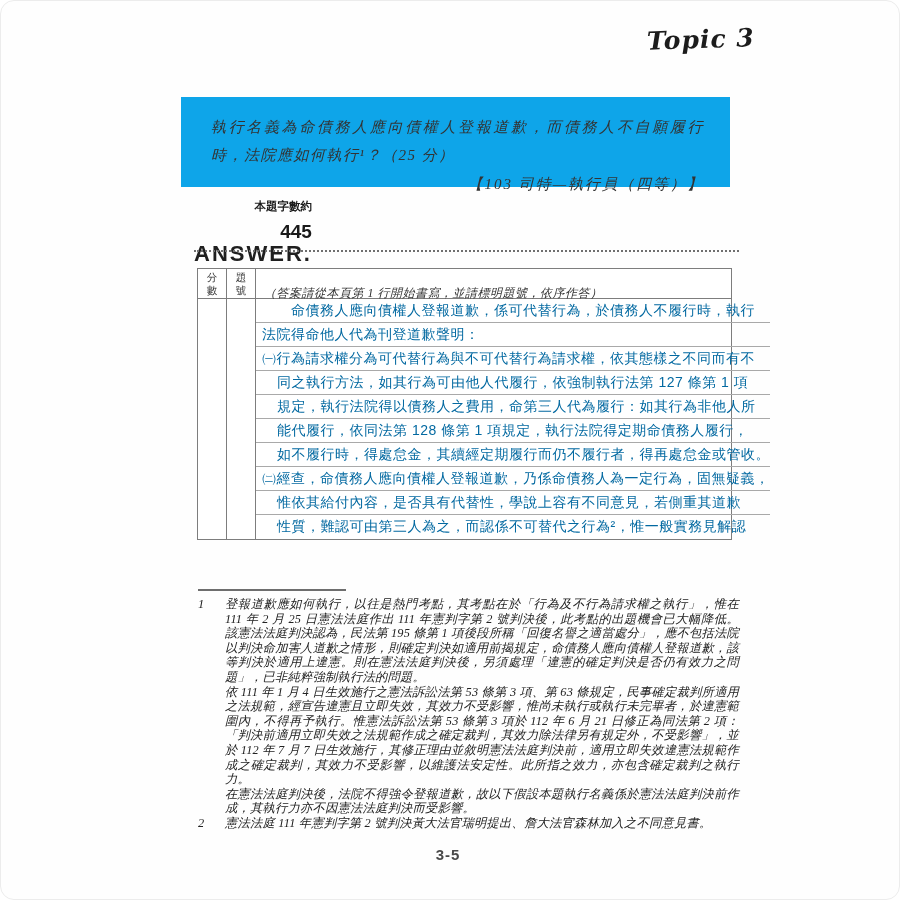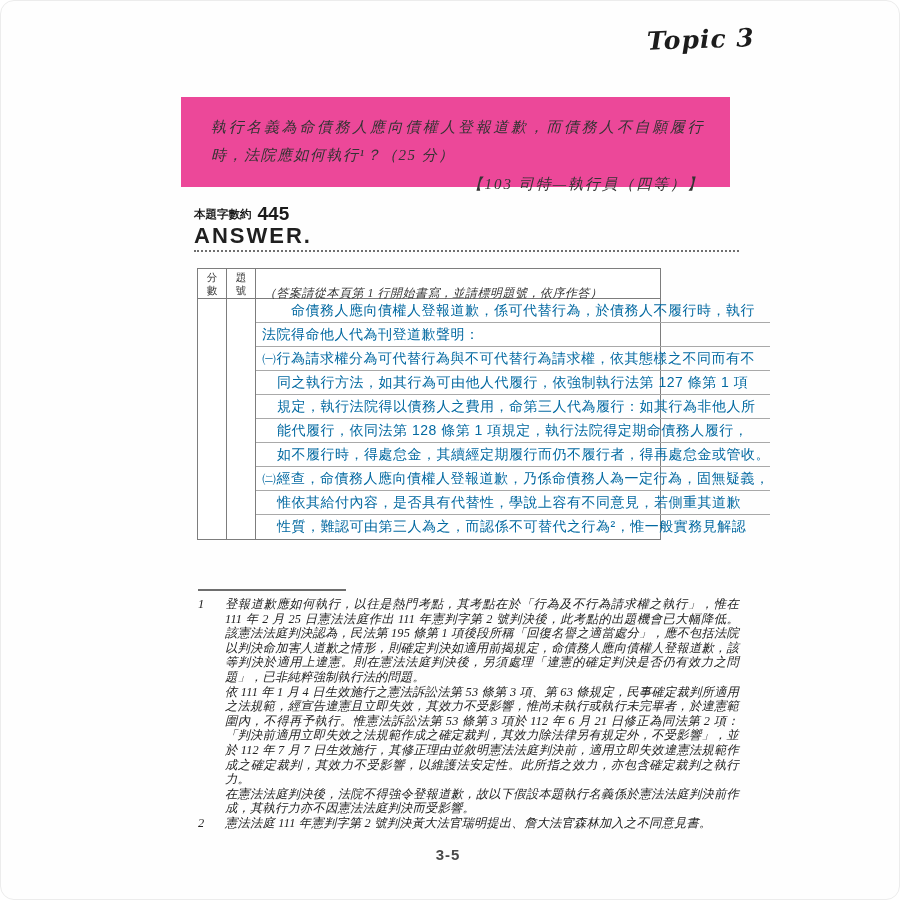--- a/index.html
+++ b/index.html
@@ -42,21 +42,21 @@
     letter-spacing: 0.5px;
   }
 
   
   .question-box {
     position: absolute;
     top: 96px;
     left: 180px;
     width: 549px;
     height: 90px;
-    background: #ec4899;
+    background: #0ea5e9;
     padding: 17px 26px 7px 30px;
     font-family: "Liberation Serif", serif;
     font-style: italic;
     font-size: 15px;
     line-height: 1.85;
     color: #333;
     letter-spacing: 1.5px;
   }
   .question-text { text-align: justify; }
   .question-source {
@@ -65,21 +65,21 @@
     margin-top: 1px;
   }
 
   
   .answer-meta {
     position: absolute;
     top: 200px;
     left: 193px;
     line-height: 1;
   }
-  .word-count-row { display: flex; align-items: flex-end; gap: 6px; }
+  .word-count-row { display: flex; align-items: flex-end; gap: 6px; flex-direction: column; }
   .word-count-label { font-size: 11.5px; font-weight: bold; color: #1a1a1a; }
   .word-count-value { font-size: 19px; font-weight: bold; color: #1a1a1a; position: relative; top: 3px; }
   .answer-label {
     margin-top: 5px;
     font-size: 22px;
     font-weight: 700;
     letter-spacing: 2px;
     color: #1f1f1f;
   }
   .dotted-rule {
@@ -88,21 +88,21 @@
     left: 193px;
     width: 545px;
     border-bottom: 2px dotted #6f6f6f;
   }
 
   
   .answer-table {
     position: absolute;
     top: 267px;
     left: 196px;
-    width: 464px;
+    width: 535px;
     border: 1.5px solid #7d7d7d;
     background: #fff;
   }
   .at-header {
     display: flex;
     border-bottom: 1px solid #7d7d7d;
     height: 30px;
   }
   .at-col-head {
     width: 29px;

